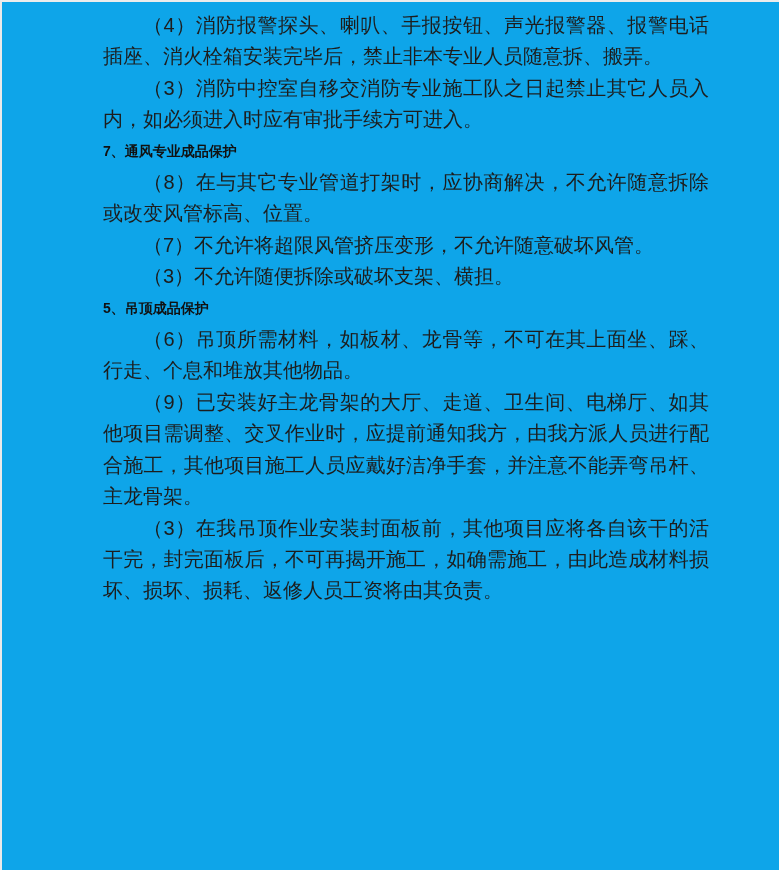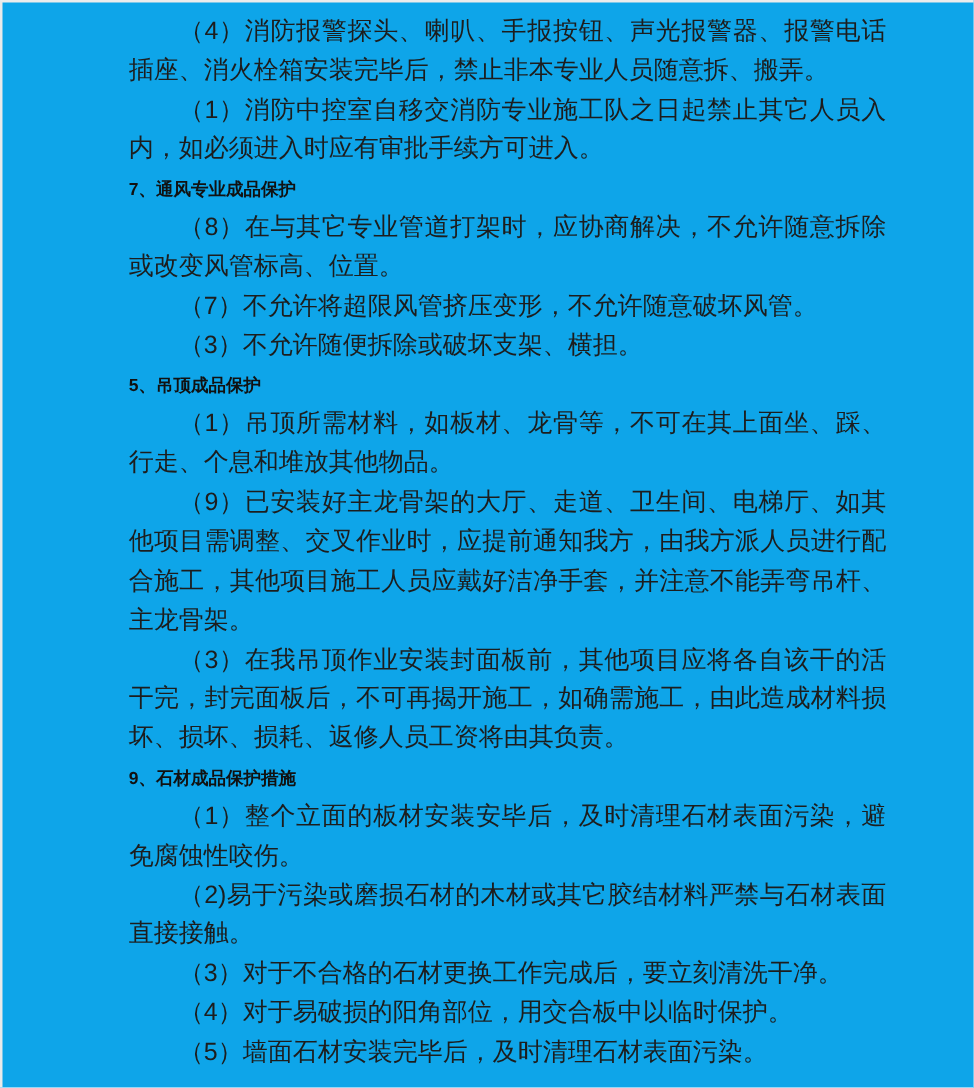--- a/index.html
+++ b/index.html
@@ -41,40 +41,32 @@
   }
 </style>
 </head>
 <body>
 
 <div class="page">
   <div class="doc-body">
 
     <div>
       <p class="para">（4）消防报警探头、喇叭、手报按钮、声光报警器、报警电话插座、消火栓箱安装完毕后，禁止非本专业人员随意拆、搬弄。</p>
-      <p class="para">（1）消防中控室自移交消防专业施工队之日起禁止其它人员入内，如必须进入时应有审批手续方可进入。</p>
+      <p class="para">（3）消防中控室自移交消防专业施工队之日起禁止其它人员入内，如必须进入时应有审批手续方可进入。</p>
     </div>
 
     <div>
       <h2 class="heading">7、通风专业成品保护</h2>
       <p class="para">（8）在与其它专业管道打架时，应协商解决，不允许随意拆除或改变风管标高、位置。</p>
       <p class="para">（7）不允许将超限风管挤压变形，不允许随意破坏风管。</p>
       <p class="para">（3）不允许随便拆除或破坏支架、横担。</p>
     </div>
 
     <div>
       <h2 class="heading">5、吊顶成品保护</h2>
-      <p class="para">（1）吊顶所需材料，如板材、龙骨等，不可在其上面坐、踩、行走、个息和堆放其他物品。</p>
+      <p class="para">（6）吊顶所需材料，如板材、龙骨等，不可在其上面坐、踩、行走、个息和堆放其他物品。</p>
       <p class="para">（9）已安装好主龙骨架的大厅、走道、卫生间、电梯厅、如其他项目需调整、交叉作业时，应提前通知我方，由我方派人员进行配合施工，其他项目施工人员应戴好洁净手套，并注意不能弄弯吊杆、主龙骨架。</p>
       <p class="para">（3）在我吊顶作业安装封面板前，其他项目应将各自该干的活干完，封完面板后，不可再揭开施工，如确需施工，由此造成材料损坏、损坏、损耗、返修人员工资将由其负责。</p>
     </div>
 
-    <div>
-      <h2 class="heading">9、石材成品保护措施</h2>
-      <p class="para">（1）整个立面的板材安装安毕后，及时清理石材表面污染，避免腐蚀性咬伤。</p>
-      <p class="para">（2)易于污染或磨损石材的木材或其它胶结材料严禁与石材表面直接接触。</p>
-      <p class="para">（3）对于不合格的石材更换工作完成后，要立刻清洗干净。</p>
-      <p class="para">（4）对于易破损的阳角部位，用交合板中以临时保护。</p>
-      <p class="para">（5）墙面石材安装完毕后，及时清理石材表面污染。</p>
-    </div>
 
   </div>
 </div>
 
 </body></html>

